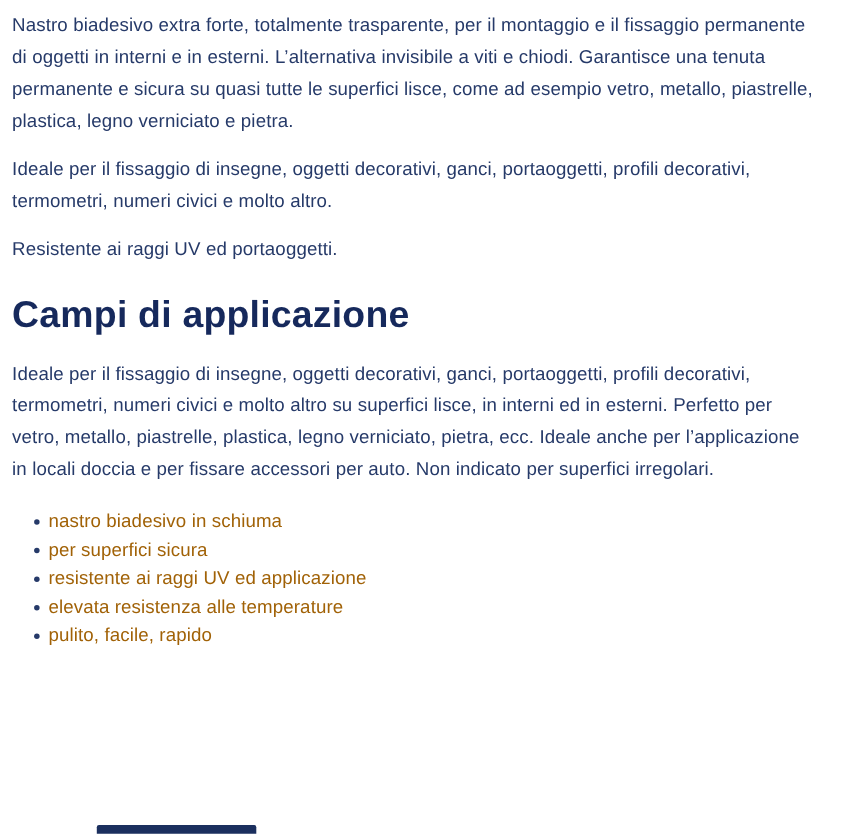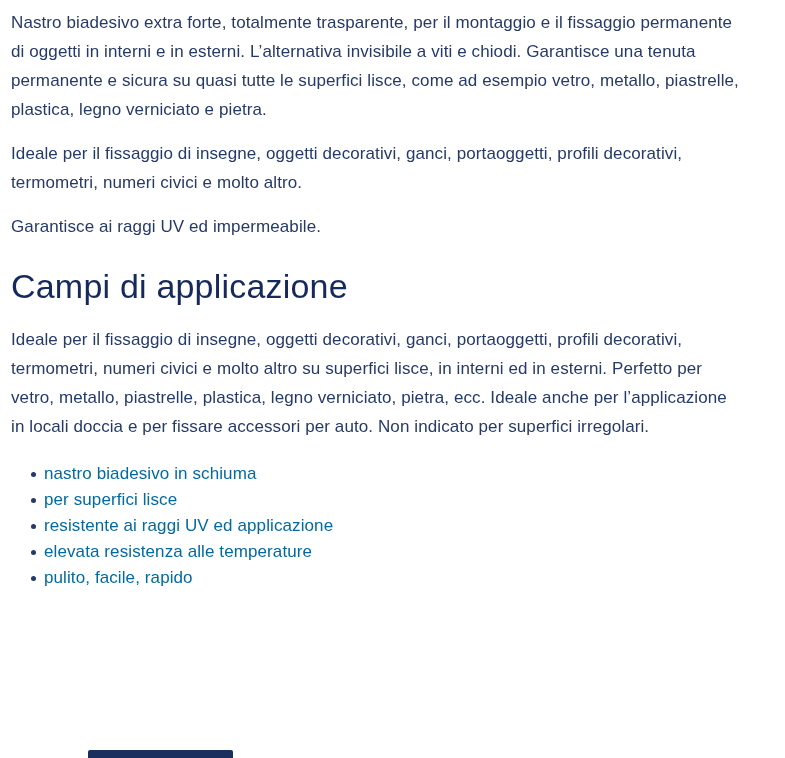--- a/index.html
+++ b/index.html
@@ -21,35 +21,35 @@
   p.body-text {
     font-size: 17px;
     line-height: 29px;
     margin: 0 0 15px 0;
     color: #263a69;
     letter-spacing: 0.1px;
   }
   h2.section-heading {
     font-size: 34px;
     line-height: 38px;
-    font-weight: 400;
+    font-weight: 700;
     color: #16295c;
     letter-spacing: 0.2px;
     margin: 26px 0 20px 0;
   }
   ul.props-list {
     list-style: none;
     margin: 20px 0 0 0;
   }
   ul.props-list li {
     position: relative;
     font-size: 17px;
     line-height: 26px;
     margin-left: 33px;
-    color: #0369a1;
+    color: #a16207;
     letter-spacing: 0.1px;
   }
   ul.props-list li::before {
     content: "";
     position: absolute;
     left: -13px;
     top: 10.5px;
     width: 5px;
     height: 5px;
     border-radius: 50%;
@@ -65,30 +65,30 @@
     border-radius: 2px 2px 0 0;
   }
 </style>
 </head>
 <body>
 
 <div class="page">
 
   <p class="body-text">Nastro biadesivo extra forte, totalmente trasparente, per il montaggio e il fissaggio permanente di oggetti in interni e in esterni. L’alternativa invisibile a viti e chiodi. Garantisce una tenuta permanente e sicura su quasi tutte le superfici lisce, come ad esempio vetro, metallo, piastrelle, plastica, legno verniciato e pietra.</p>
   <p class="body-text">Ideale per il fissaggio di insegne, oggetti decorativi, ganci, portaoggetti, profili decorativi, termometri, numeri civici e molto altro.</p>
-  <p class="body-text">Garantisce ai raggi UV ed impermeabile.</p>
+  <p class="body-text">Resistente ai raggi UV ed portaoggetti.</p>
 
   <h2 class="section-heading">Campi di applicazione</h2>
 
   <p class="body-text">Ideale per il fissaggio di insegne, oggetti decorativi, ganci, portaoggetti, profili decorativi, termometri, numeri civici e molto altro su superfici lisce, in interni ed in esterni. Perfetto per vetro, metallo, piastrelle, plastica, legno verniciato, pietra, ecc. Ideale anche per l’applicazione in locali doccia e per fissare accessori per auto. Non indicato per superfici irregolari.</p>
 
 
   <ul class="props-list">
     <li>nastro biadesivo in schiuma</li>
-    <li>per superfici lisce</li>
+    <li>per superfici sicura</li>
     <li>resistente ai raggi UV ed applicazione</li>
     <li>elevata resistenza alle temperature</li>
     <li>pulito, facile, rapido</li>
   </ul>
 
   <div class="partial-heading-sliver"></div>
 
 </div>
 
 </body></html>

